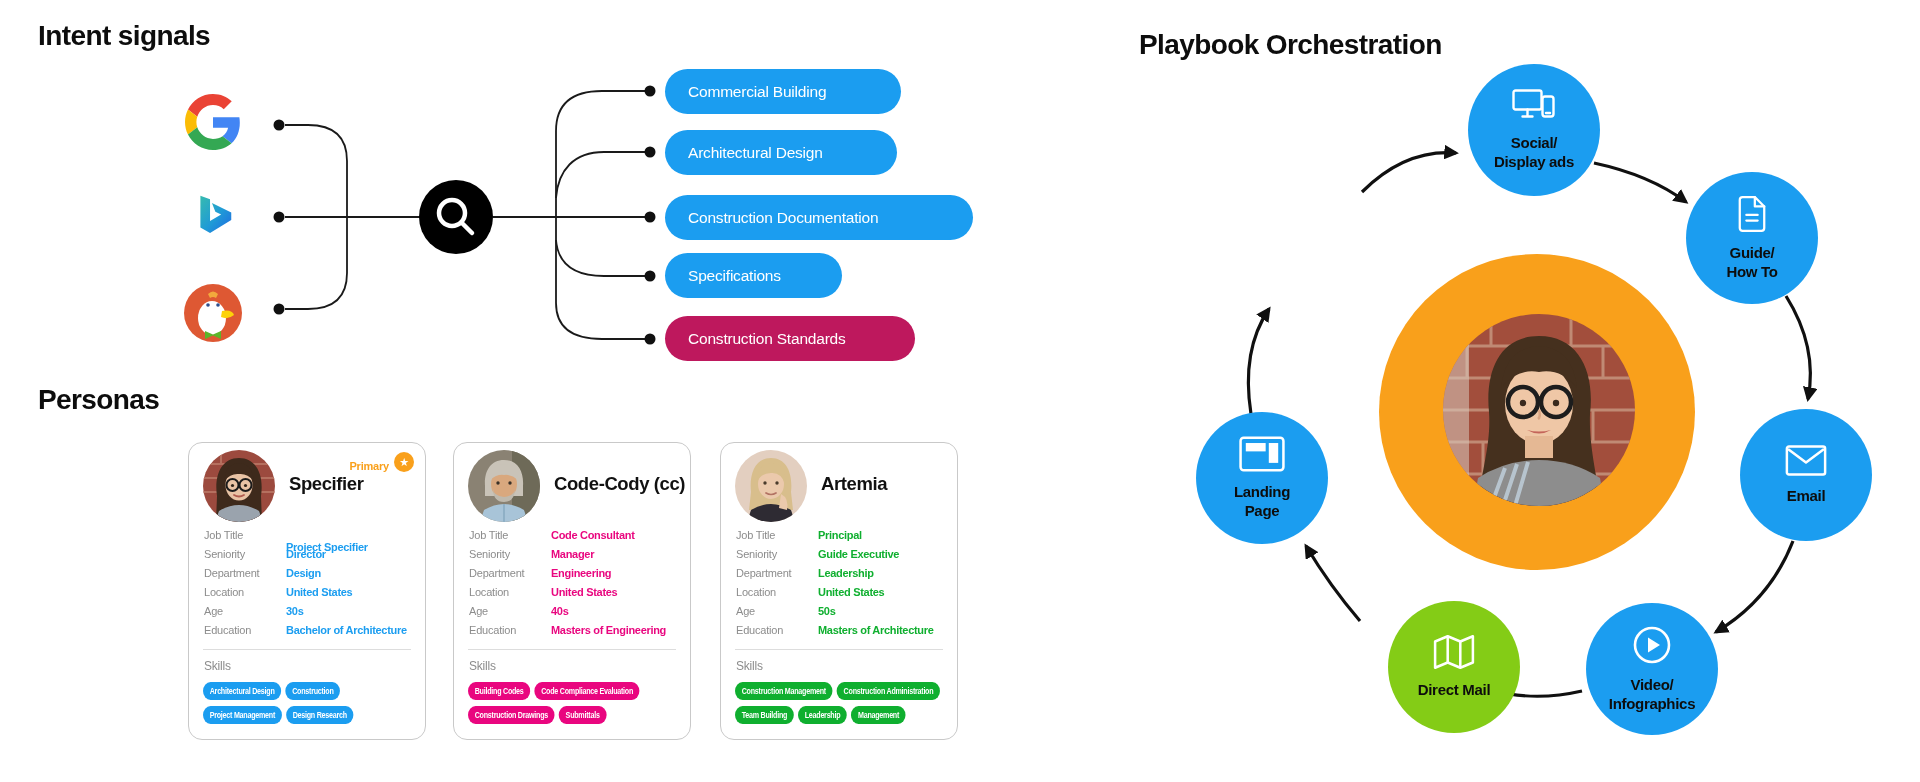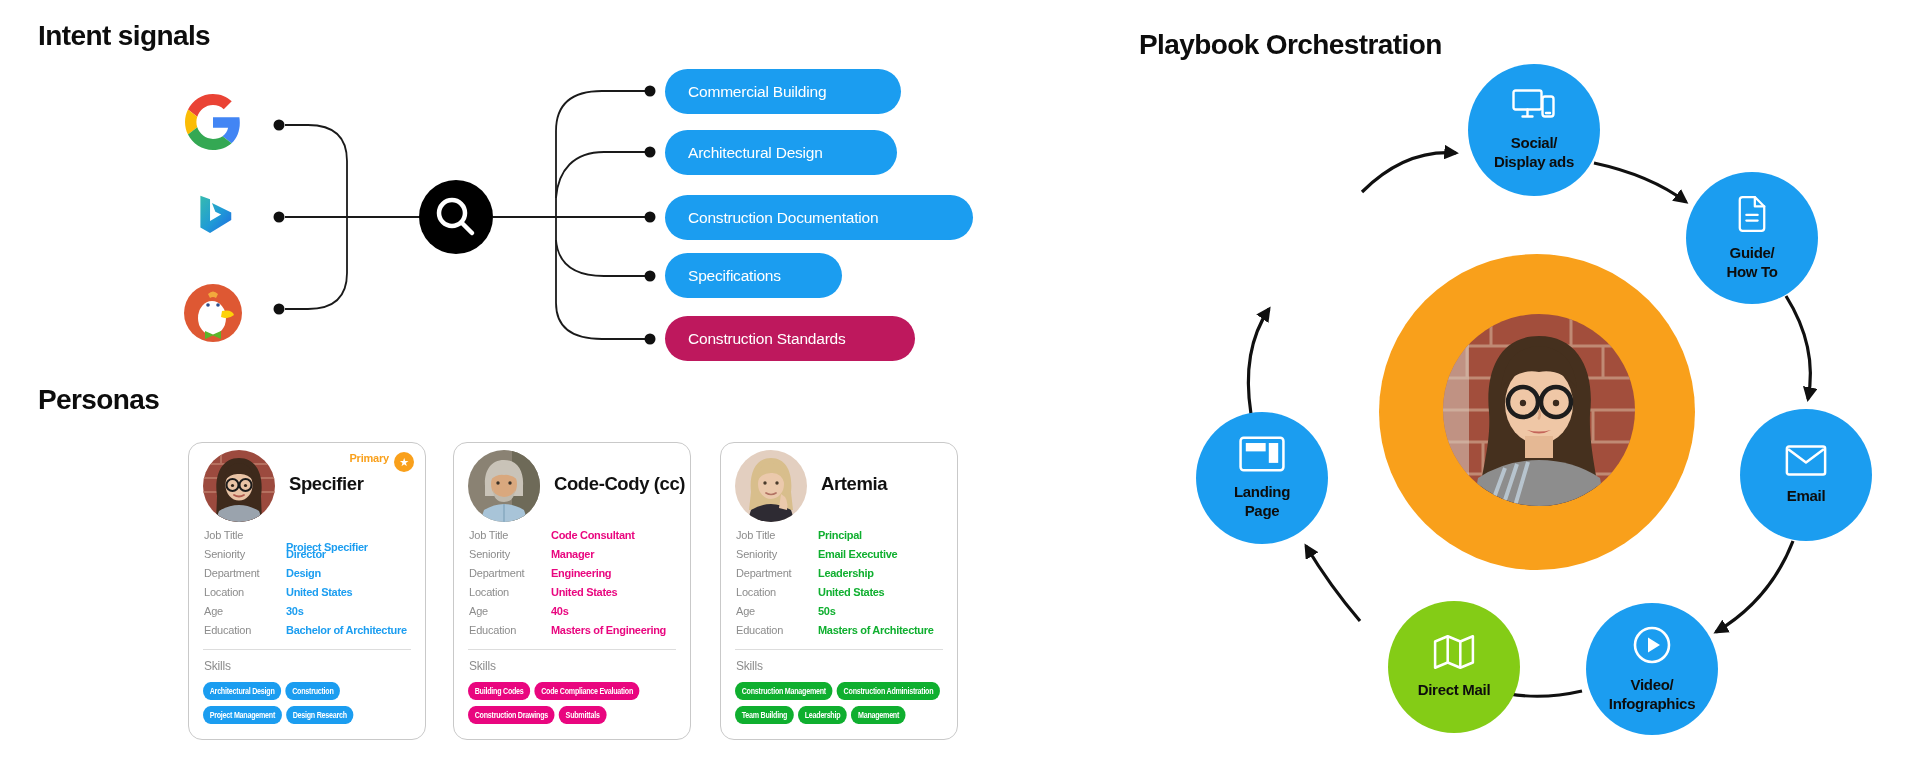--- a/index.html
+++ b/index.html
@@ -7,21 +7,21 @@
           font-family:"Liberation Sans",sans-serif;letter-spacing:-0.2px;color:#111;}
   .abs{position:absolute;}
   .sec-title{font-size:28px;font-weight:800;letter-spacing:-0.6px;color:#0d0d0d;white-space:nowrap;}
   
   .pill{height:45px;border-radius:23px;display:flex;align-items:center;padding-left:23px;
         color:#fff;font-size:15.5px;font-weight:400;white-space:nowrap;box-sizing:border-box;}
   
   .card{width:238px;height:298px;background:#fff;border:1.3px solid #c9c9c9;border-radius:14px;box-sizing:border-box;}
   .avatar{position:absolute;left:14px;top:7px;width:72px;height:72px;border-radius:50%;overflow:hidden;}
   .card-name{position:absolute;left:100px;top:30px;font-size:18.5px;font-weight:800;letter-spacing:-0.4px;}
-  .badge{position:absolute;right:11px;top:9px;display:flex;align-items:flex-start;gap:5px;}
+  .badge{position:absolute;right:11px;top:9px;display:flex;align-items:flex-end;gap:5px;}
   .badge-text{font-size:11px;font-weight:800;}
   .badge-star{width:20px;height:20px;border-radius:50%;color:#fff;font-size:11px;display:flex;align-items:center;justify-content:center;}
   .fields{position:absolute;left:15px;right:8px;top:82px;}
   .frow{display:flex;height:19px;align-items:center;}
   .flabel{width:82px;flex:0 0 82px;color:#8c8c8c;font-size:11px;}
   .fvalue{font-size:11px;font-weight:800;white-space:nowrap;letter-spacing:-0.3px;}
   .divider{position:absolute;left:14px;right:14px;top:206px;height:1px;background:#ddd;}
   .skills-label{position:absolute;left:15px;top:216px;color:#8c8c8c;font-size:12px;}
   .tags{position:absolute;left:14px;top:239px;width:250px;display:flex;flex-wrap:wrap;gap:6px 5px;
         transform:scaleX(0.84);transform-origin:left top;}
@@ -257,21 +257,21 @@
       </svg>
     </div>
     <div class="card-name">Artemia</div>
     <div class="fields">
       <div class="frow">
           <span class="flabel">Job Title</span>
           <span class="fvalue" style="color: rgb(15, 175, 47);">Principal</span>
         </div>
       <div class="frow">
           <span class="flabel">Seniority</span>
-          <span class="fvalue" style="color: rgb(15, 175, 47);">Email Executive</span>
+          <span class="fvalue" style="color: rgb(15, 175, 47);">Guide Executive</span>
         </div>
       <div class="frow">
           <span class="flabel">Department</span>
           <span class="fvalue" style="color: rgb(15, 175, 47);">Leadership</span>
         </div>
       <div class="frow">
           <span class="flabel">Location</span>
           <span class="fvalue" style="color: rgb(15, 175, 47);">United States</span>
         </div>
       <div class="frow">

